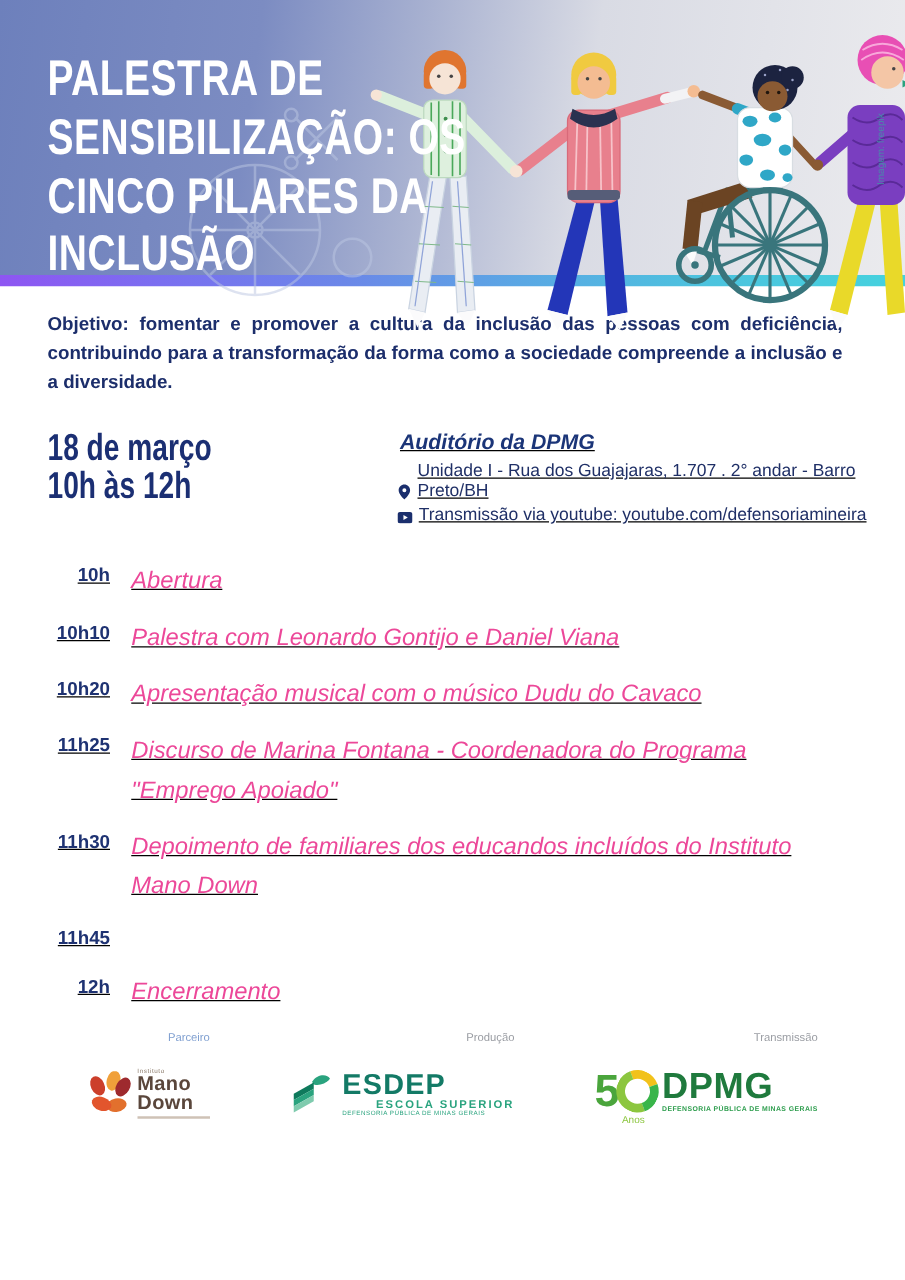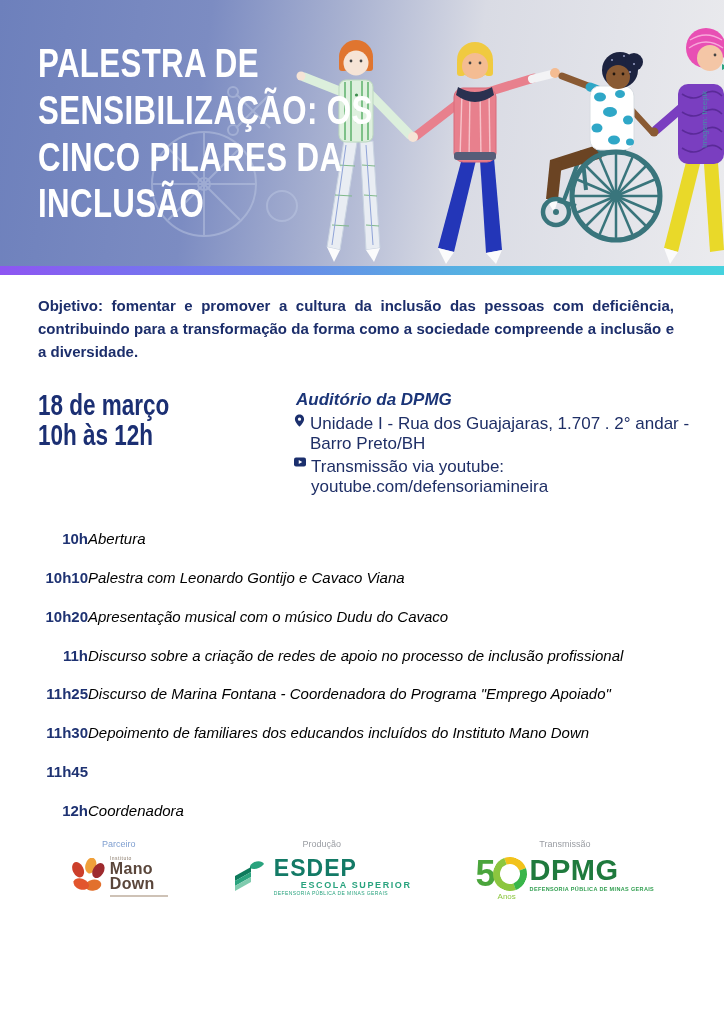--- a/index.html
+++ b/index.html
@@ -2,21 +2,21 @@
 <html><head>
 <meta charset="utf-8">
 <style>
   html,body{margin:0;padding:0;background:#ffffff;}
   .poster{
     position:relative;width:724px;height:1024px;overflow:hidden;background:#ffffff;
     font-family:"Liberation Sans", sans-serif;
   }
   
   .hero{
-    position:relative;width:724px;height:266px;
+    position:relative;width:724px;height:220px;
     background:linear-gradient(98deg,#6d80bc 0%,#7c8cc2 28%,#a9b2d1 46%,#d9dbe4 64%,#ebebee 100%);
   }
   .hero-sketch{position:absolute;left:86px;top:66px;opacity:.5;}
   .hero-art{position:absolute;right:0;top:0;}
   .hero-title{
     position:absolute;left:38px;top:40px;margin:0;color:#ffffff;
     font-size:40px;font-weight:700;line-height:1.17;letter-spacing:.5px;
     white-space:pre-line;transform:scaleX(.78);transform-origin:left top;
   }
   .hero-watermark{
@@ -32,33 +32,33 @@
   .objective{
     margin:20px 50px 0 38px;color:#1c2e6b;font-size:15px;font-weight:700;
     line-height:1.52;text-align:justify;
   }
   
   .event-row{display:flex;margin:27px 0 0 38px;}
   .event-date{
     color:#1b2f73;font-weight:700;font-size:30px;line-height:1.0;
     white-space:pre-line;transform:scaleX(.75);transform-origin:left top;width:200px;flex:none;
   }
-  .event-venue{margin-left:56px;}
+  .event-venue{margin-left:80px;text-decoration:underline;}
   .venue-name{color:#1b3578;font-size:17px;font-weight:700;font-style:italic;margin:0 0 4px 2px;}
-  .venue-line{display:flex;align-items:flex-start;gap:5px;color:#1f2f66;font-size:17px;margin-top:3px;}
+  .venue-line{display:flex;align-items:flex-end;gap:5px;color:#1f2f66;font-size:14px;margin-top:3px;}
   .venue-line svg{flex:none;}
   
   .schedule{margin:30px 0 0 36px;}
-  .sched-row{display:flex;margin-bottom:14px;}
+  .sched-row{display:flex;gap:17px;margin-bottom:14px;text-decoration:underline;}
   .sched-time{flex:none;width:52px;text-align:right;color:#1e3272;font-weight:700;font-size:15px;line-height:1.65;}
-  .sched-desc{max-width:556px;color:#000000;font-style:italic;font-size:15px;line-height:1.65;}
+  .sched-desc{max-width:556px;color:#ec4899;font-style:italic;font-size:19px;line-height:1.65;}
   
   .footer{display:flex;justify-content:center;align-items:flex-start;gap:64px;margin-top:16px;}
   .logo-block{text-align:center;}
-  .logo-role{font-size:9px;color:#9a9da3;margin-bottom:7px;}
+  .logo-role{font-size:9px;color:#9a9da3;margin-bottom:20px;text-align:right;}
   .logo-role.blue{color:#7f9fd0;}
   .mano-wrap{display:flex;align-items:center;gap:4px;}
   .mano-text{text-align:left;line-height:.95;}
   .mano-inst{font-size:5px;color:#8a7a6a;letter-spacing:.5px;}
   .mano-name{font-size:16px;font-weight:800;color:#5a463b;letter-spacing:.3px;}
   .mano-tag{width:58px;height:2px;background:#b9a897;opacity:.7;margin-top:3px;}
   .esdep-wrap{display:flex;align-items:center;gap:8px;}
   .esdep-text{text-align:left;line-height:1.05;}
   .esdep-name{font-size:23px;font-weight:800;color:#137a66;letter-spacing:1px;}
   .esdep-sub{font-size:9px;font-weight:700;color:#29a37e;letter-spacing:1.6px;padding-left:27px;}
@@ -291,44 +291,40 @@
     </div>
   </div>
 
   <div class="schedule">
       <div class="sched-row">
         <span class="sched-time">10h</span>
         <span class="sched-desc">Abertura</span>
       </div>
       <div class="sched-row">
         <span class="sched-time">10h10</span>
-        <span class="sched-desc">Palestra com Leonardo Gontijo e Cavaco Viana</span>
+        <span class="sched-desc">Palestra com Leonardo Gontijo e Daniel Viana</span>
       </div>
       <div class="sched-row">
         <span class="sched-time">10h20</span>
         <span class="sched-desc">Apresentação musical com o músico Dudu do Cavaco</span>
       </div>
       <div class="sched-row">
-        <span class="sched-time">11h</span>
-        <span class="sched-desc">Discurso sobre a criação de redes de apoio no processo de inclusão profissional</span>
-      </div>
-      <div class="sched-row">
         <span class="sched-time">11h25</span>
         <span class="sched-desc">Discurso de Marina Fontana - Coordenadora do Programa "Emprego Apoiado"</span>
       </div>
       <div class="sched-row">
         <span class="sched-time">11h30</span>
         <span class="sched-desc">Depoimento de familiares dos educandos incluídos do Instituto Mano Down</span>
       </div>
       <div class="sched-row">
         <span class="sched-time">11h45</span>
       </div>
       <div class="sched-row">
         <span class="sched-time">12h</span>
-        <span class="sched-desc">Coordenadora</span>
+        <span class="sched-desc">Encerramento</span>
       </div>
     </div>
 
   <div class="footer">
 
     <div class="logo-block">
       <div class="logo-role blue">Parceiro</div>
       <div class="mano-wrap">
         <svg width="36" height="36" viewBox="0 0 40 40">
           <ellipse cx="20" cy="8" rx="6" ry="9" fill="#f0a03a" transform="rotate(15 20 20)"></ellipse>

